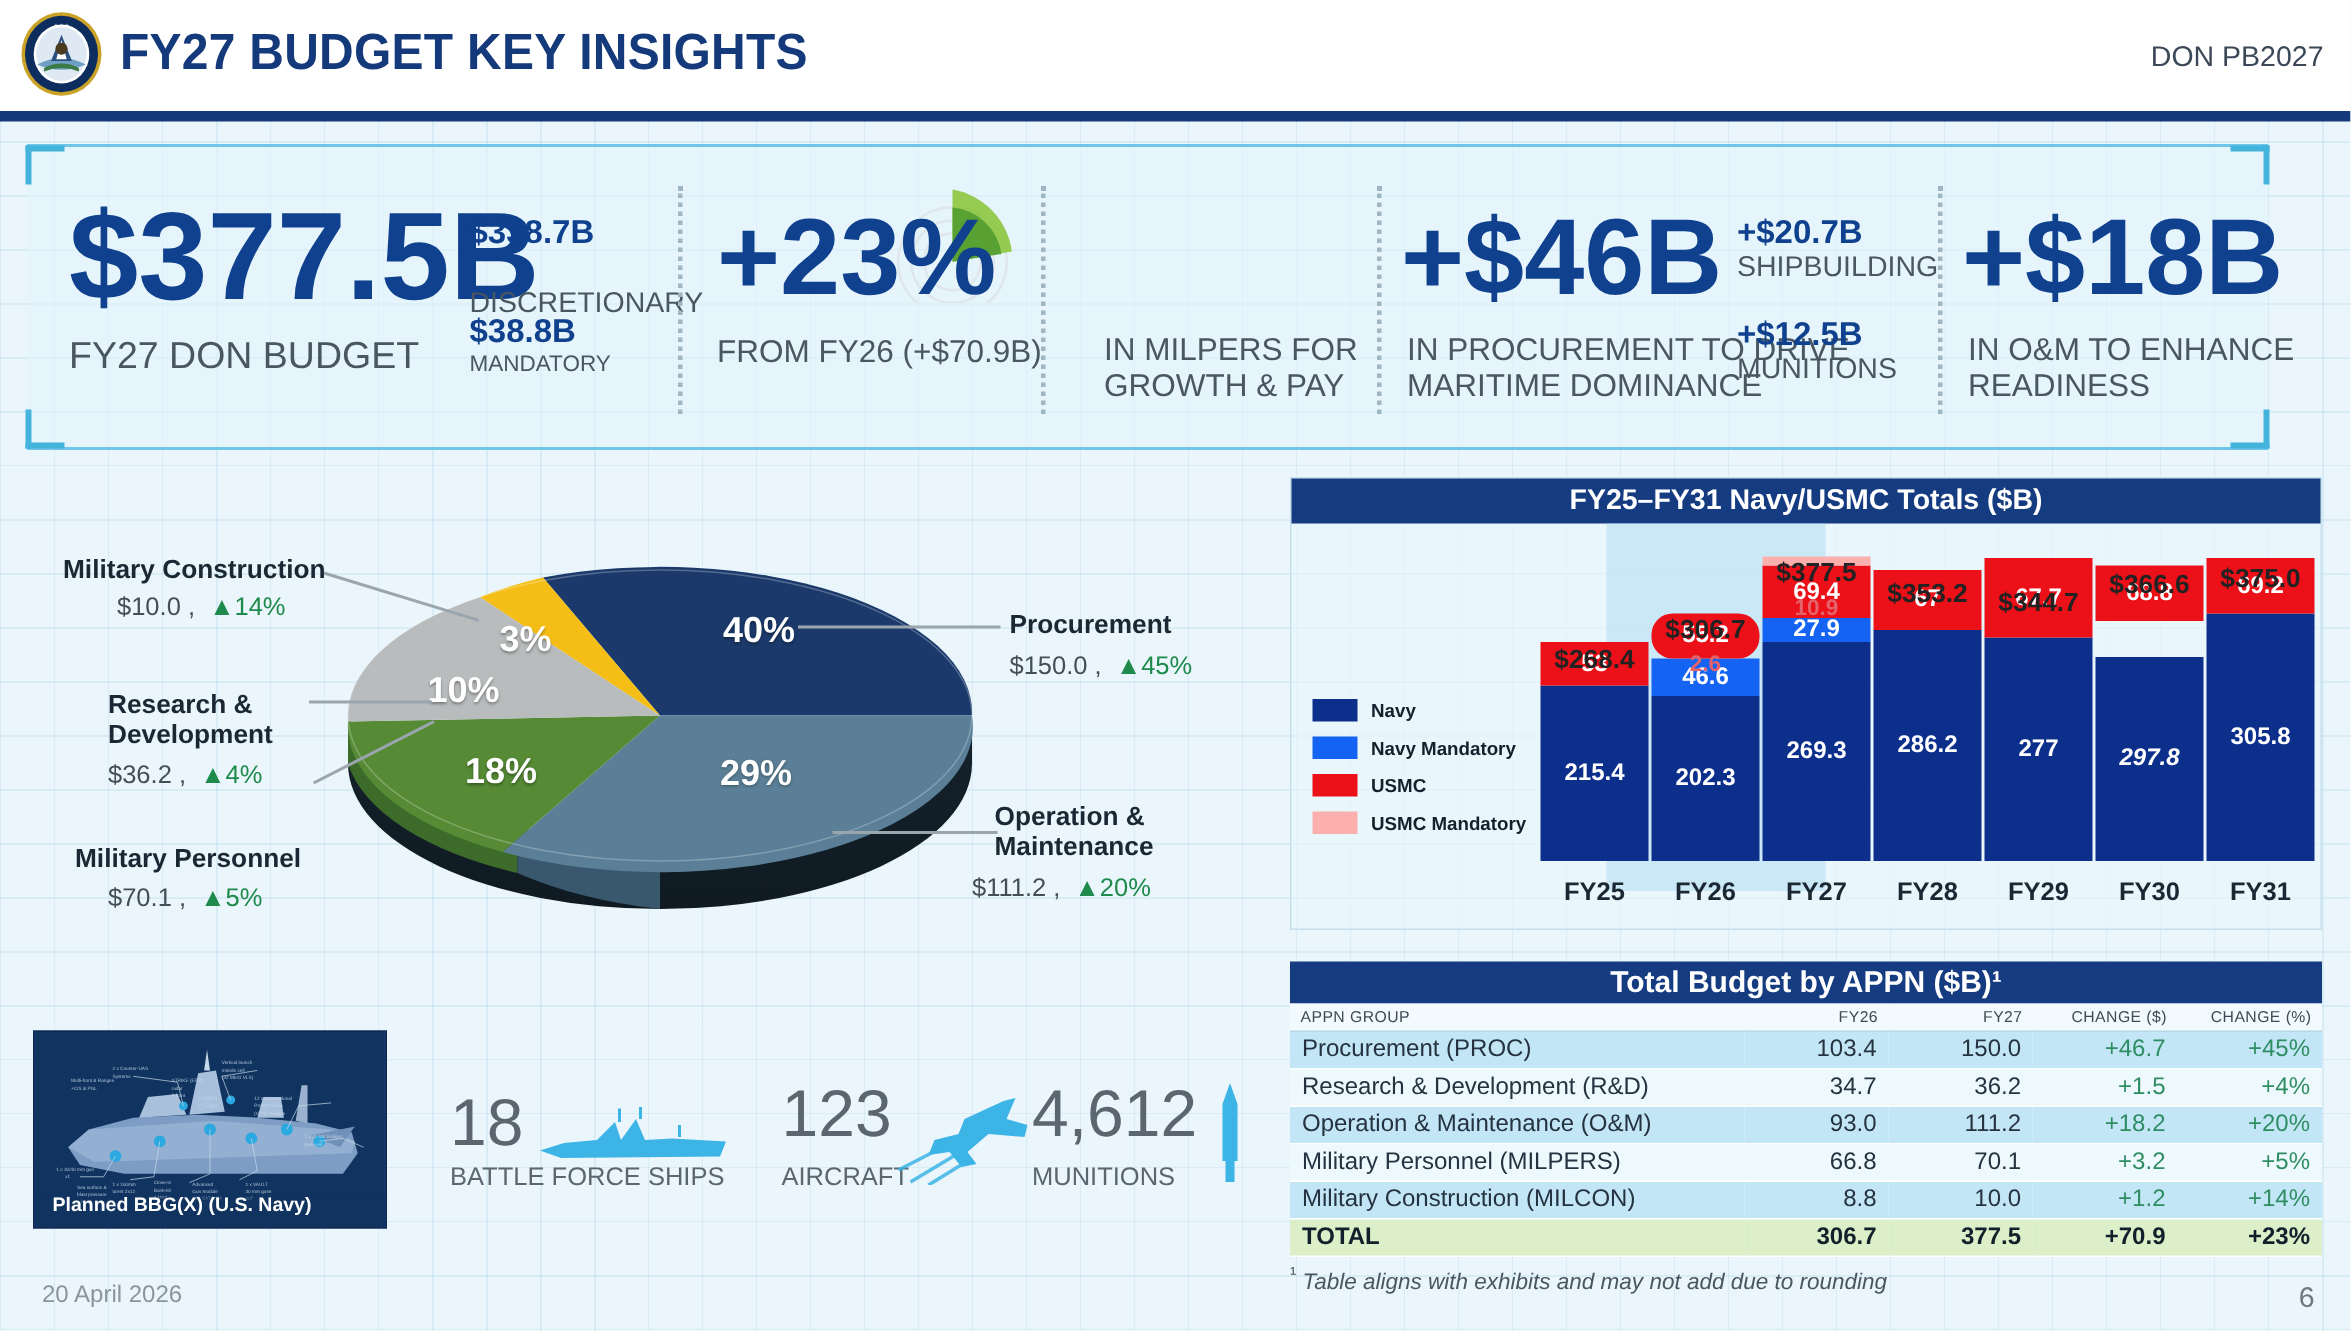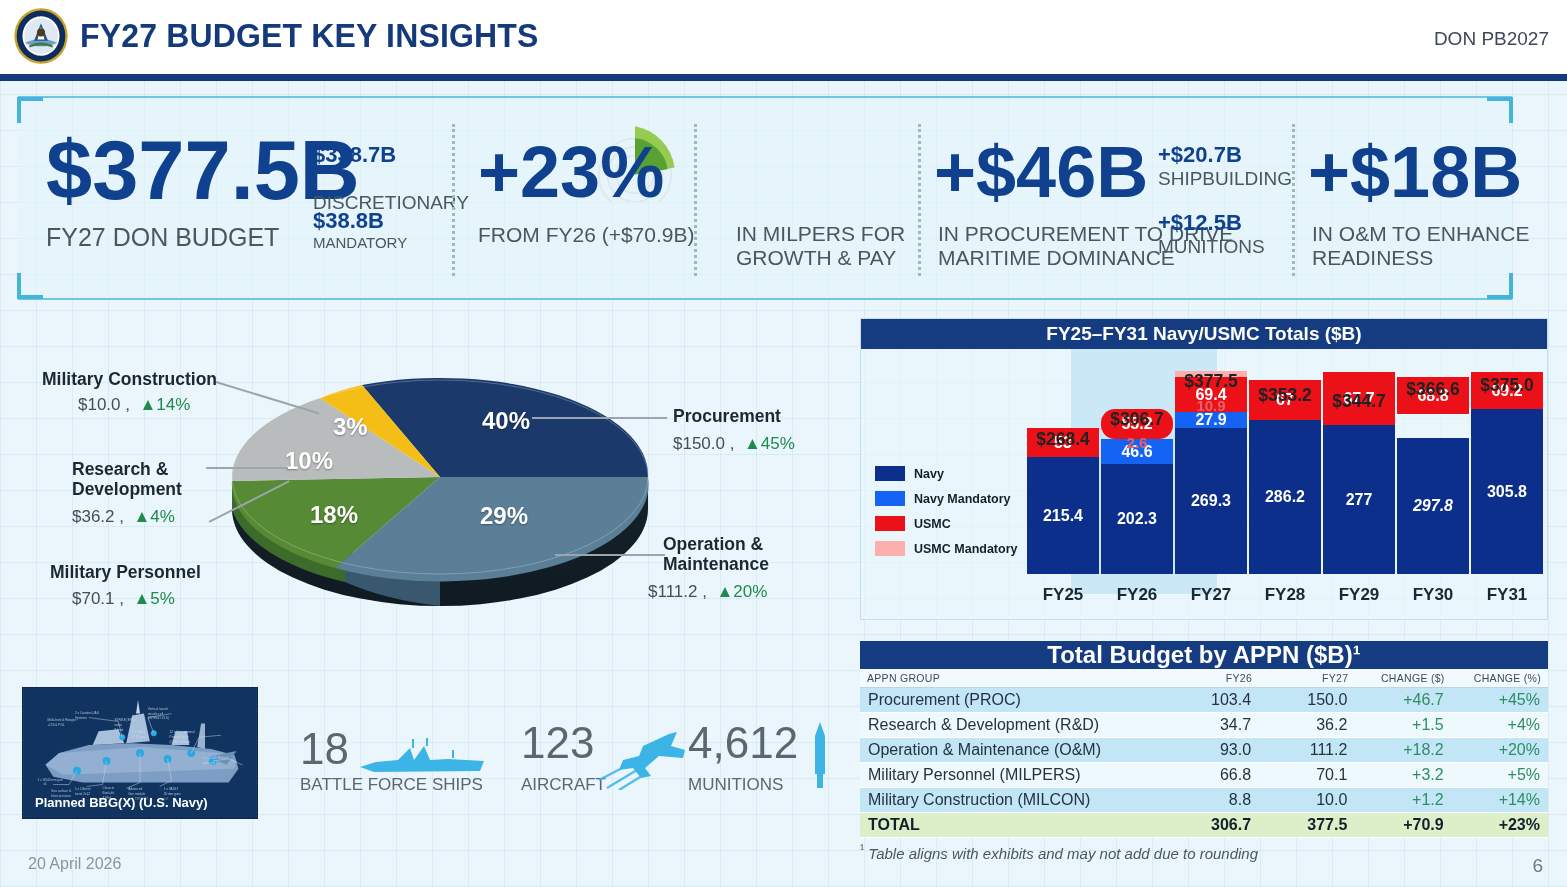--- a/index.html
+++ b/index.html
@@ -137,21 +137,21 @@
   #bar-legend { position:absolute; left:14px; bottom:60px; }
   .legend-row { display:flex; align-items:center; height:25px; }
   .legend-sw { width:30px; height:15px; margin-right:9px; }
   .legend-lbl { font-size:12.5px; font-weight:bold; color:#14202c; white-space:nowrap;}
 
   
   #table-panel {
     position:absolute; left:860px; top:641px; width:688px; height:214px;
   }
   #table-title {
-    height:28px; background:#153b80; color:#fff; font-weight:bold; font-size:24px;
+    height:28px; background:#153b80; color:#fff; font-weight:bold; font-size:20px;
     display:flex; align-items:center; justify-content:center;
   }
   table { width:100%; border-collapse:collapse; table-layout:fixed; }
   thead th {
     font-size:10.5px; color:#3e4a55; font-weight:normal; letter-spacing:.3px;
     padding:3px 7px; background:#f2fafd; border-bottom:1px solid #b9d6e4;
     text-align:right;
   }
   thead th.first { text-align:left; }
   tbody td {

